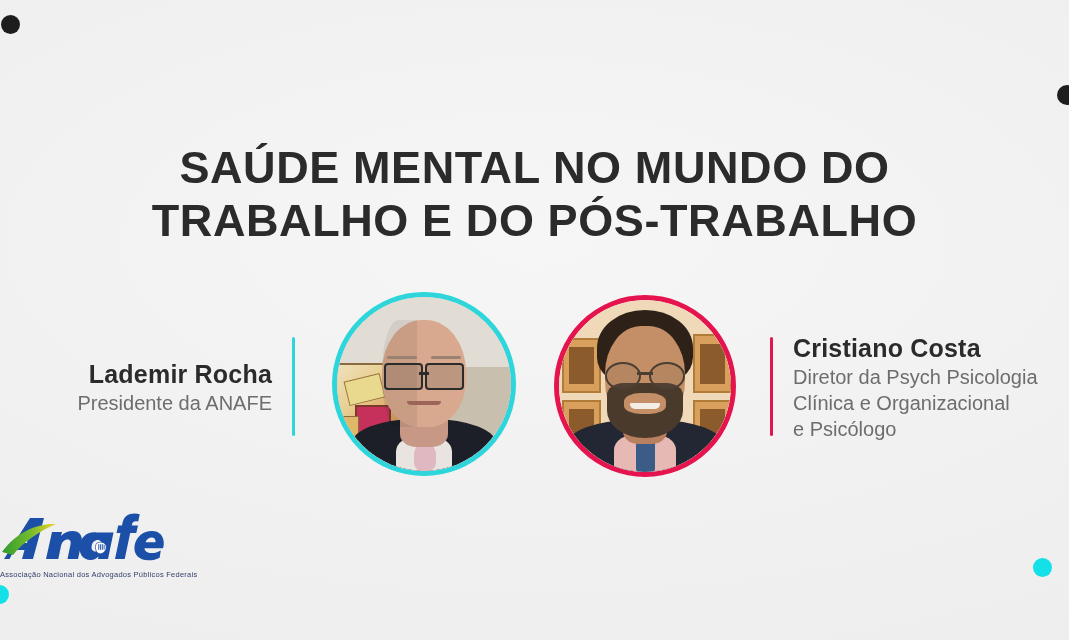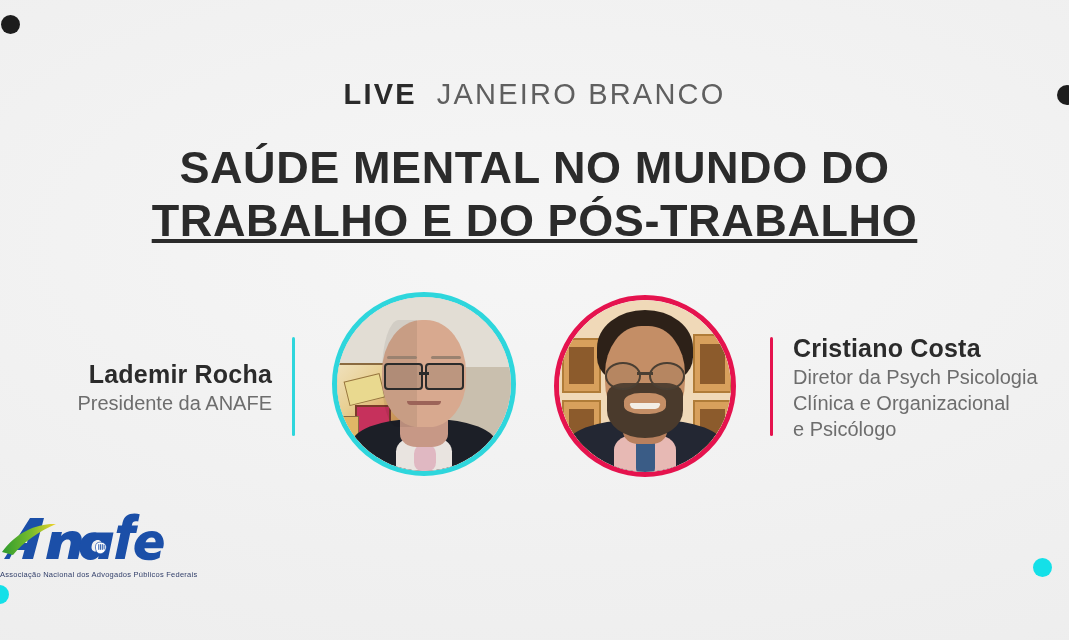--- a/index.html
+++ b/index.html
@@ -61,21 +61,21 @@
     position: absolute;
     left: 0; right: 0;
     top: 141px;
     text-align: center;
     color: #2b2b2b;
     font-size: 45px;
     font-weight: 700;
     line-height: 53px;
     letter-spacing: 0.6px;
   }
-  .title .l2 { display: block; text-decoration: underline; }
+  .title .l2 { display: block; }
 
   
   .photo {
     position: absolute;
     border-radius: 50%;
     overflow: hidden;
     box-sizing: border-box;
   }
   .photo-left {
     left: 332px; top: 292px;
@@ -202,23 +202,20 @@
 </head>
 <body>
 
 <div id="stage">
 
   <span class="dot dot-tl"></span>
   <span class="dot dot-tr"></span>
   <span class="dot dot-br"></span>
   <span class="dot dot-bl"></span>
 
-  <div class="eyebrow">
-    <span class="live">LIVE</span><span class="gap"></span><span class="jan">JANEIRO BRANCO</span>
-  </div>
 
   <div class="title">
     <span class="l1">SAÚDE MENTAL NO MUNDO DO</span>
     <span class="l2">TRABALHO E DO PÓS-TRABALHO</span>
   </div>
 
   <div class="photo photo-left">
     <div class="inner">
       <span class="pl-bg"></span>
       <span class="pl-wallT"></span>

